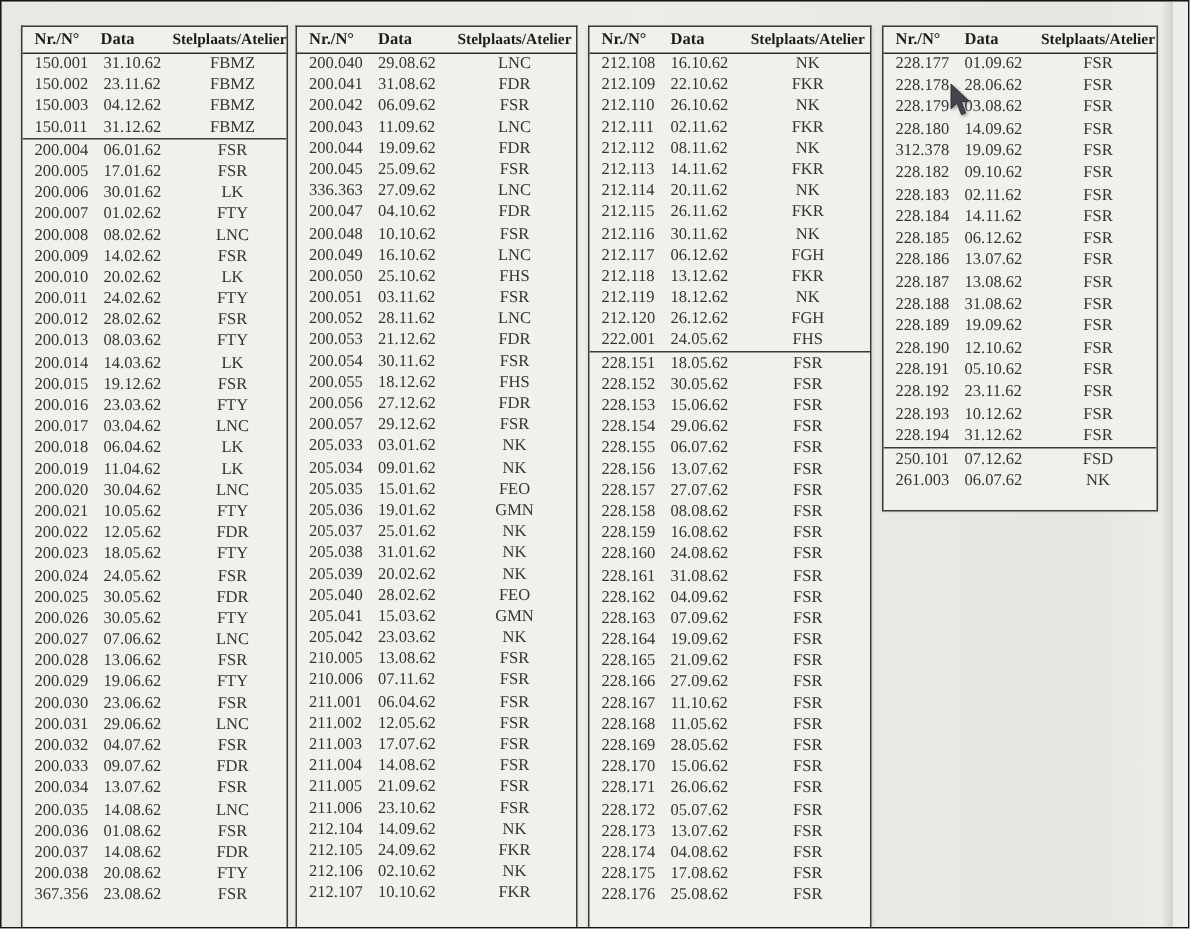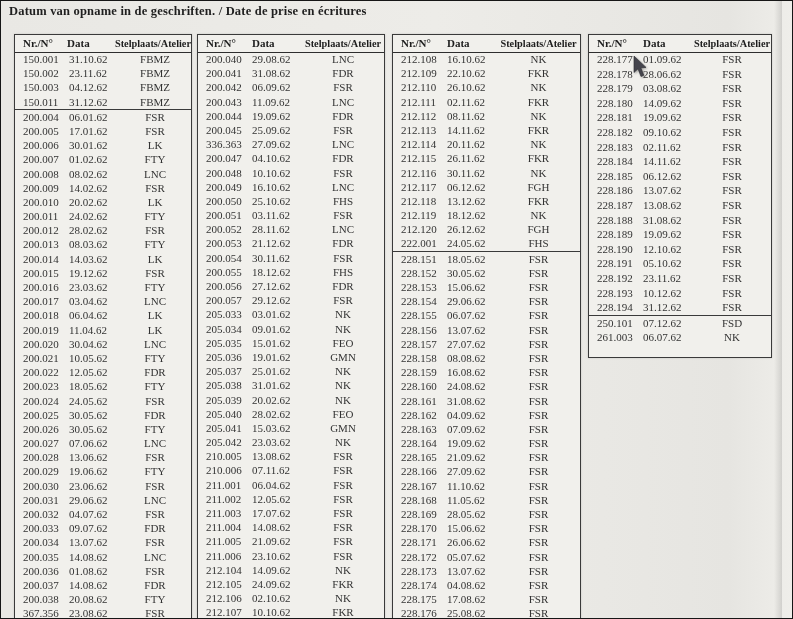--- a/index.html
+++ b/index.html
@@ -16,21 +16,21 @@
     content:'';position:absolute;right:10px;top:0;bottom:0;width:8px;
     background:linear-gradient(90deg,rgba(0,0,0,0),rgba(0,0,0,0.12));
     pointer-events:none;
   }
   .title{
     position:absolute;top:3px;left:8px;
     font-size:12.5px;font-weight:bold;color:#1f1f1f;
     letter-spacing:.2px;white-space:nowrap;
   }
   .tbox{
-    position:absolute;top:33px;
+    position:absolute;top:16px;
     background:#f1f0ec;
     border:1px solid #3a3a3a;
     box-sizing:border-box;
     box-shadow:0 0 2px rgba(0,0,0,.15);
   }
   .box1{left:13px;width:178px;bottom:0;border-bottom:none;}
   .box2{left:196px;width:188px;bottom:0;border-bottom:none;}
   .box3{left:391px;width:189px;bottom:0;border-bottom:none;}
   .box4{left:587px;width:184px;height:324px;}
   .thead{
@@ -47,21 +47,20 @@
   .c2{width:50px;white-space:nowrap;}
   .c3{flex:1;text-align:center;white-space:nowrap;}
   .cursor{position:absolute;left:631px;top:55px;width:17px;height:23px;}
   .cursor svg{display:block;filter:drop-shadow(1px 1px 1px rgba(0,0,0,.35));}
 </style>
 </head>
 <body>
 
 <div class="page">
 
-  <div class="title">Datum van opname in de geschriften. / Date de prise en écritures</div>
 
   <div class="tbox box1">
     <div class="thead">
       <span class="c1">Nr./N°</span>
       <span class="c2">Data</span>
       <span class="c3">Stelplaats/Atelier</span>
     </div>
     <div class="tbody">
         <div class="row">
           <span class="c1">150.001</span>
@@ -707,21 +706,21 @@
           <span class="c1">228.179</span>
           <span class="c2">03.08.62</span>
           <span class="c3">FSR</span>
         </div>
         <div class="row">
           <span class="c1">228.180</span>
           <span class="c2">14.09.62</span>
           <span class="c3">FSR</span>
         </div>
         <div class="row">
-          <span class="c1">228.181</span>
+          <span class="c1">312.378</span>
           <span class="c2">19.09.62</span>
           <span class="c3">FSR</span>
         </div>
         <div class="row">
           <span class="c1">228.182</span>
           <span class="c2">09.10.62</span>
           <span class="c3">FSR</span>
         </div>
         <div class="row">
           <span class="c1">228.183</span>

